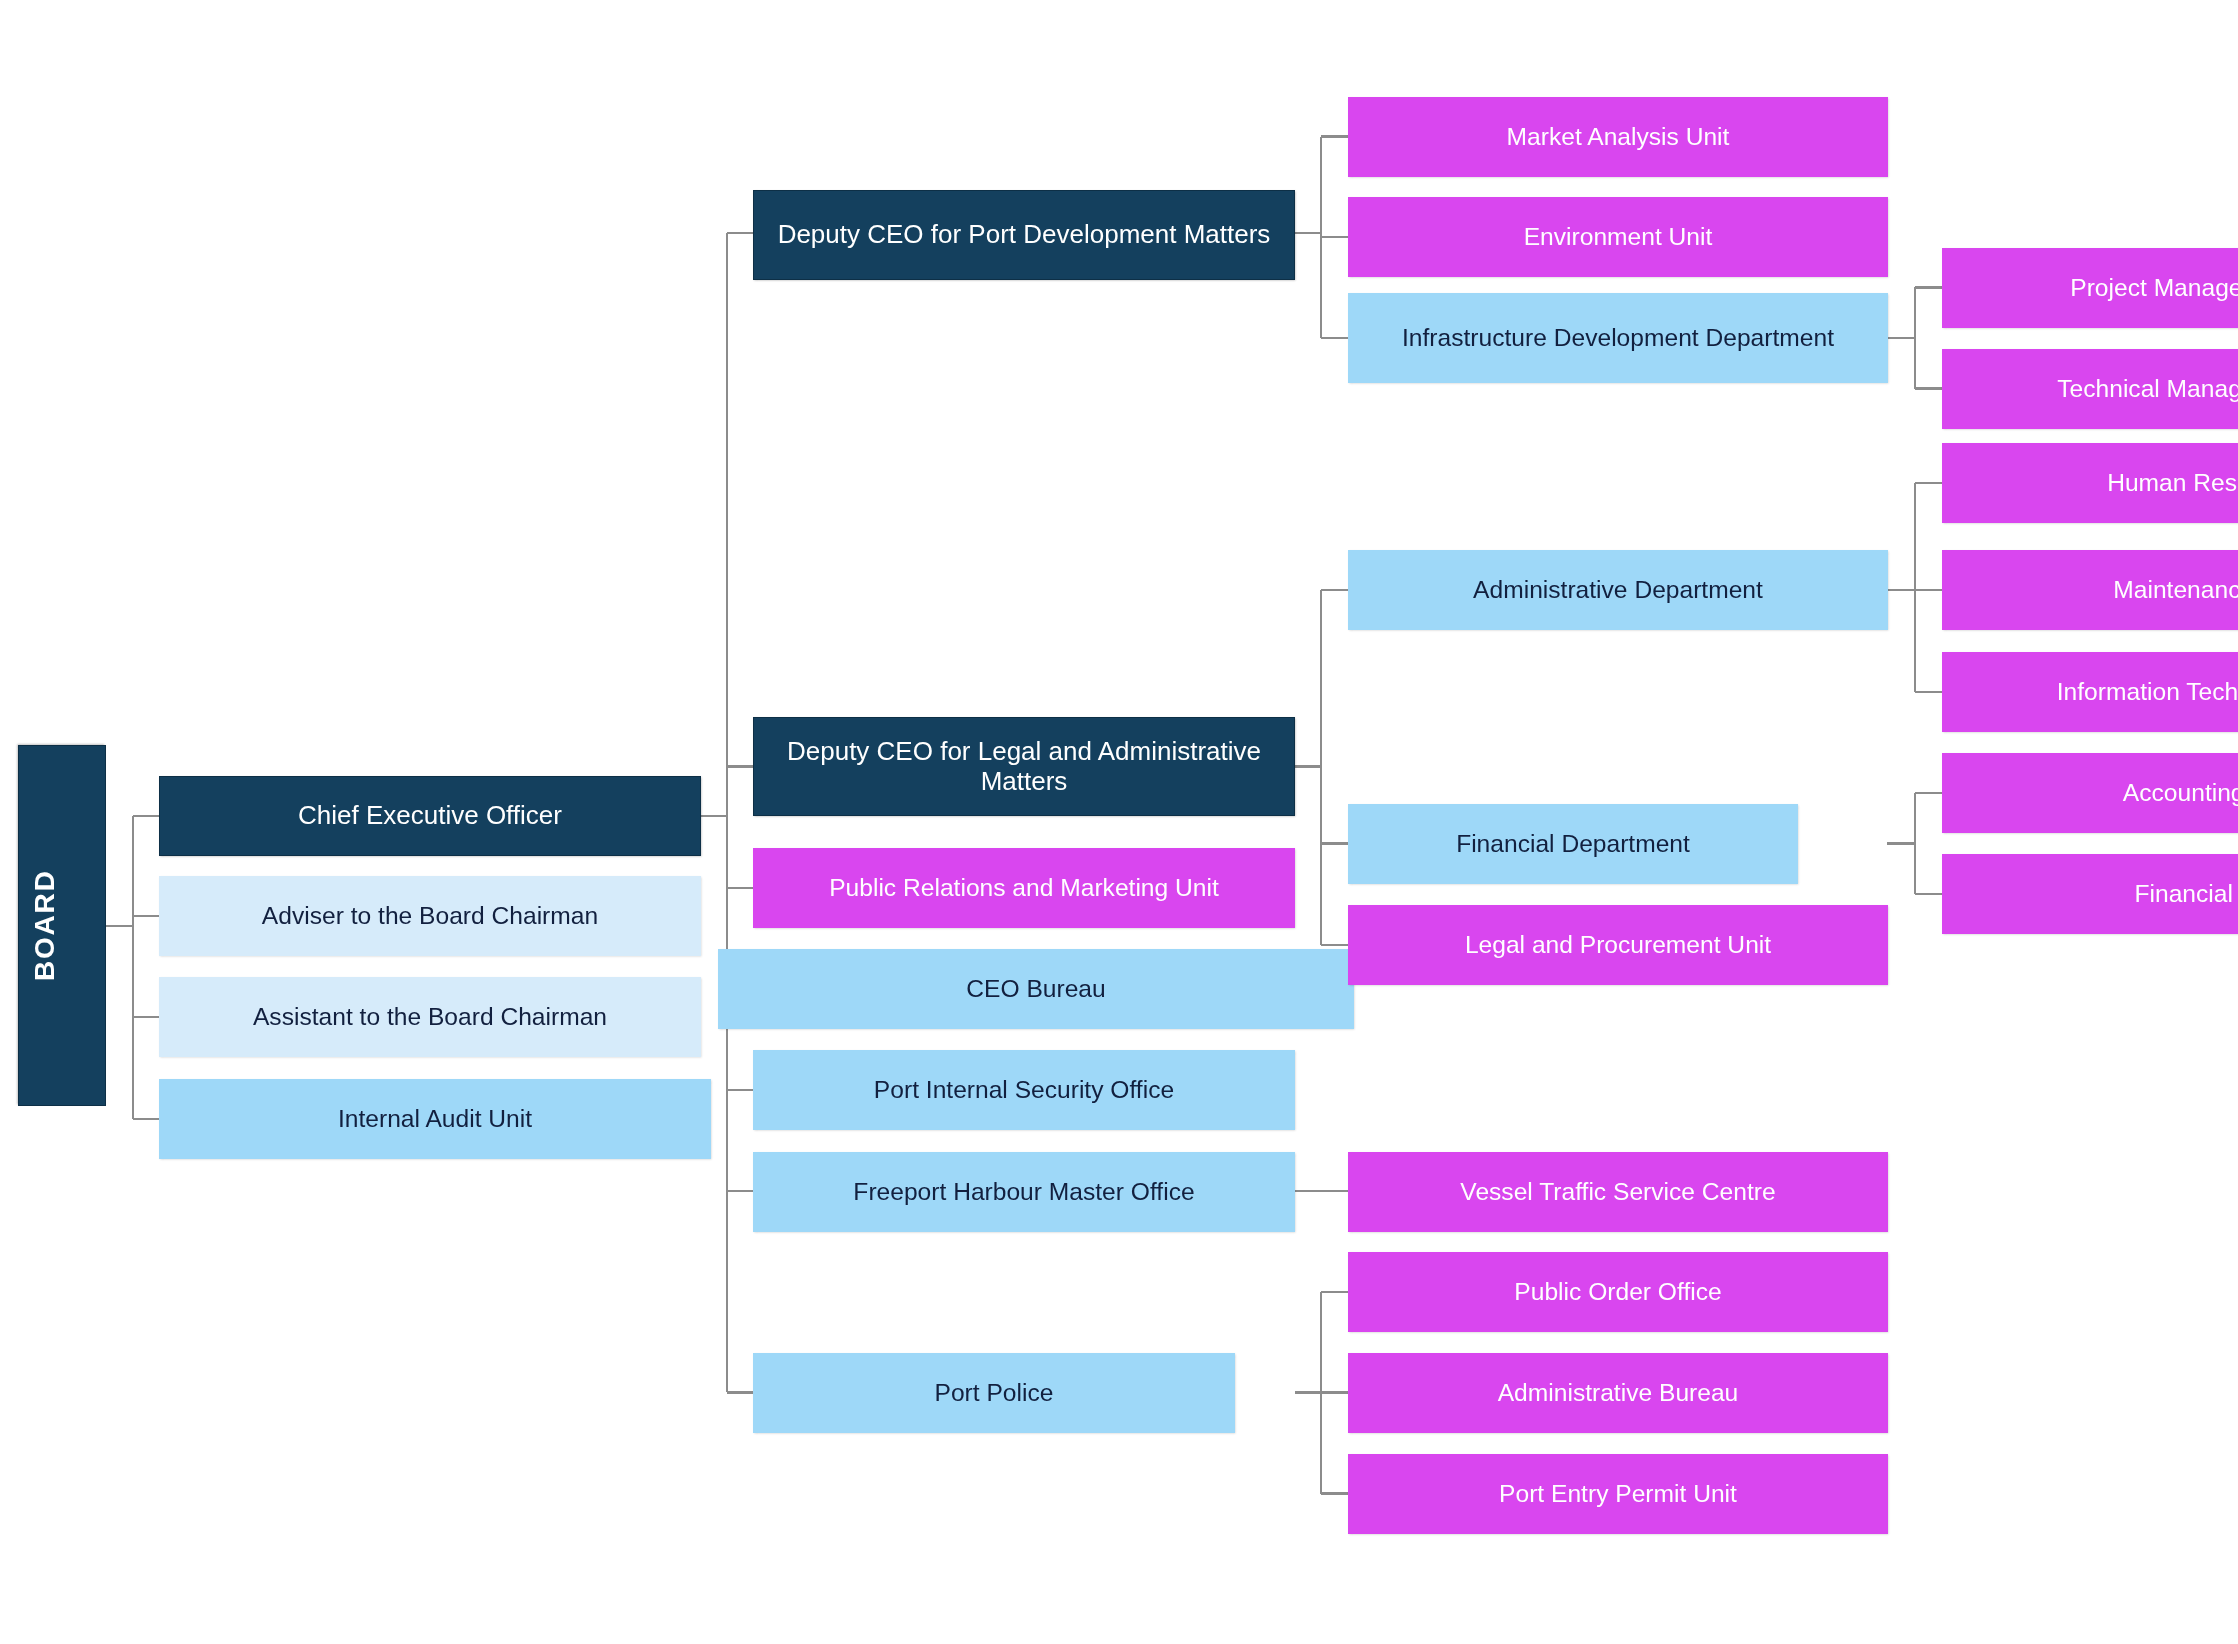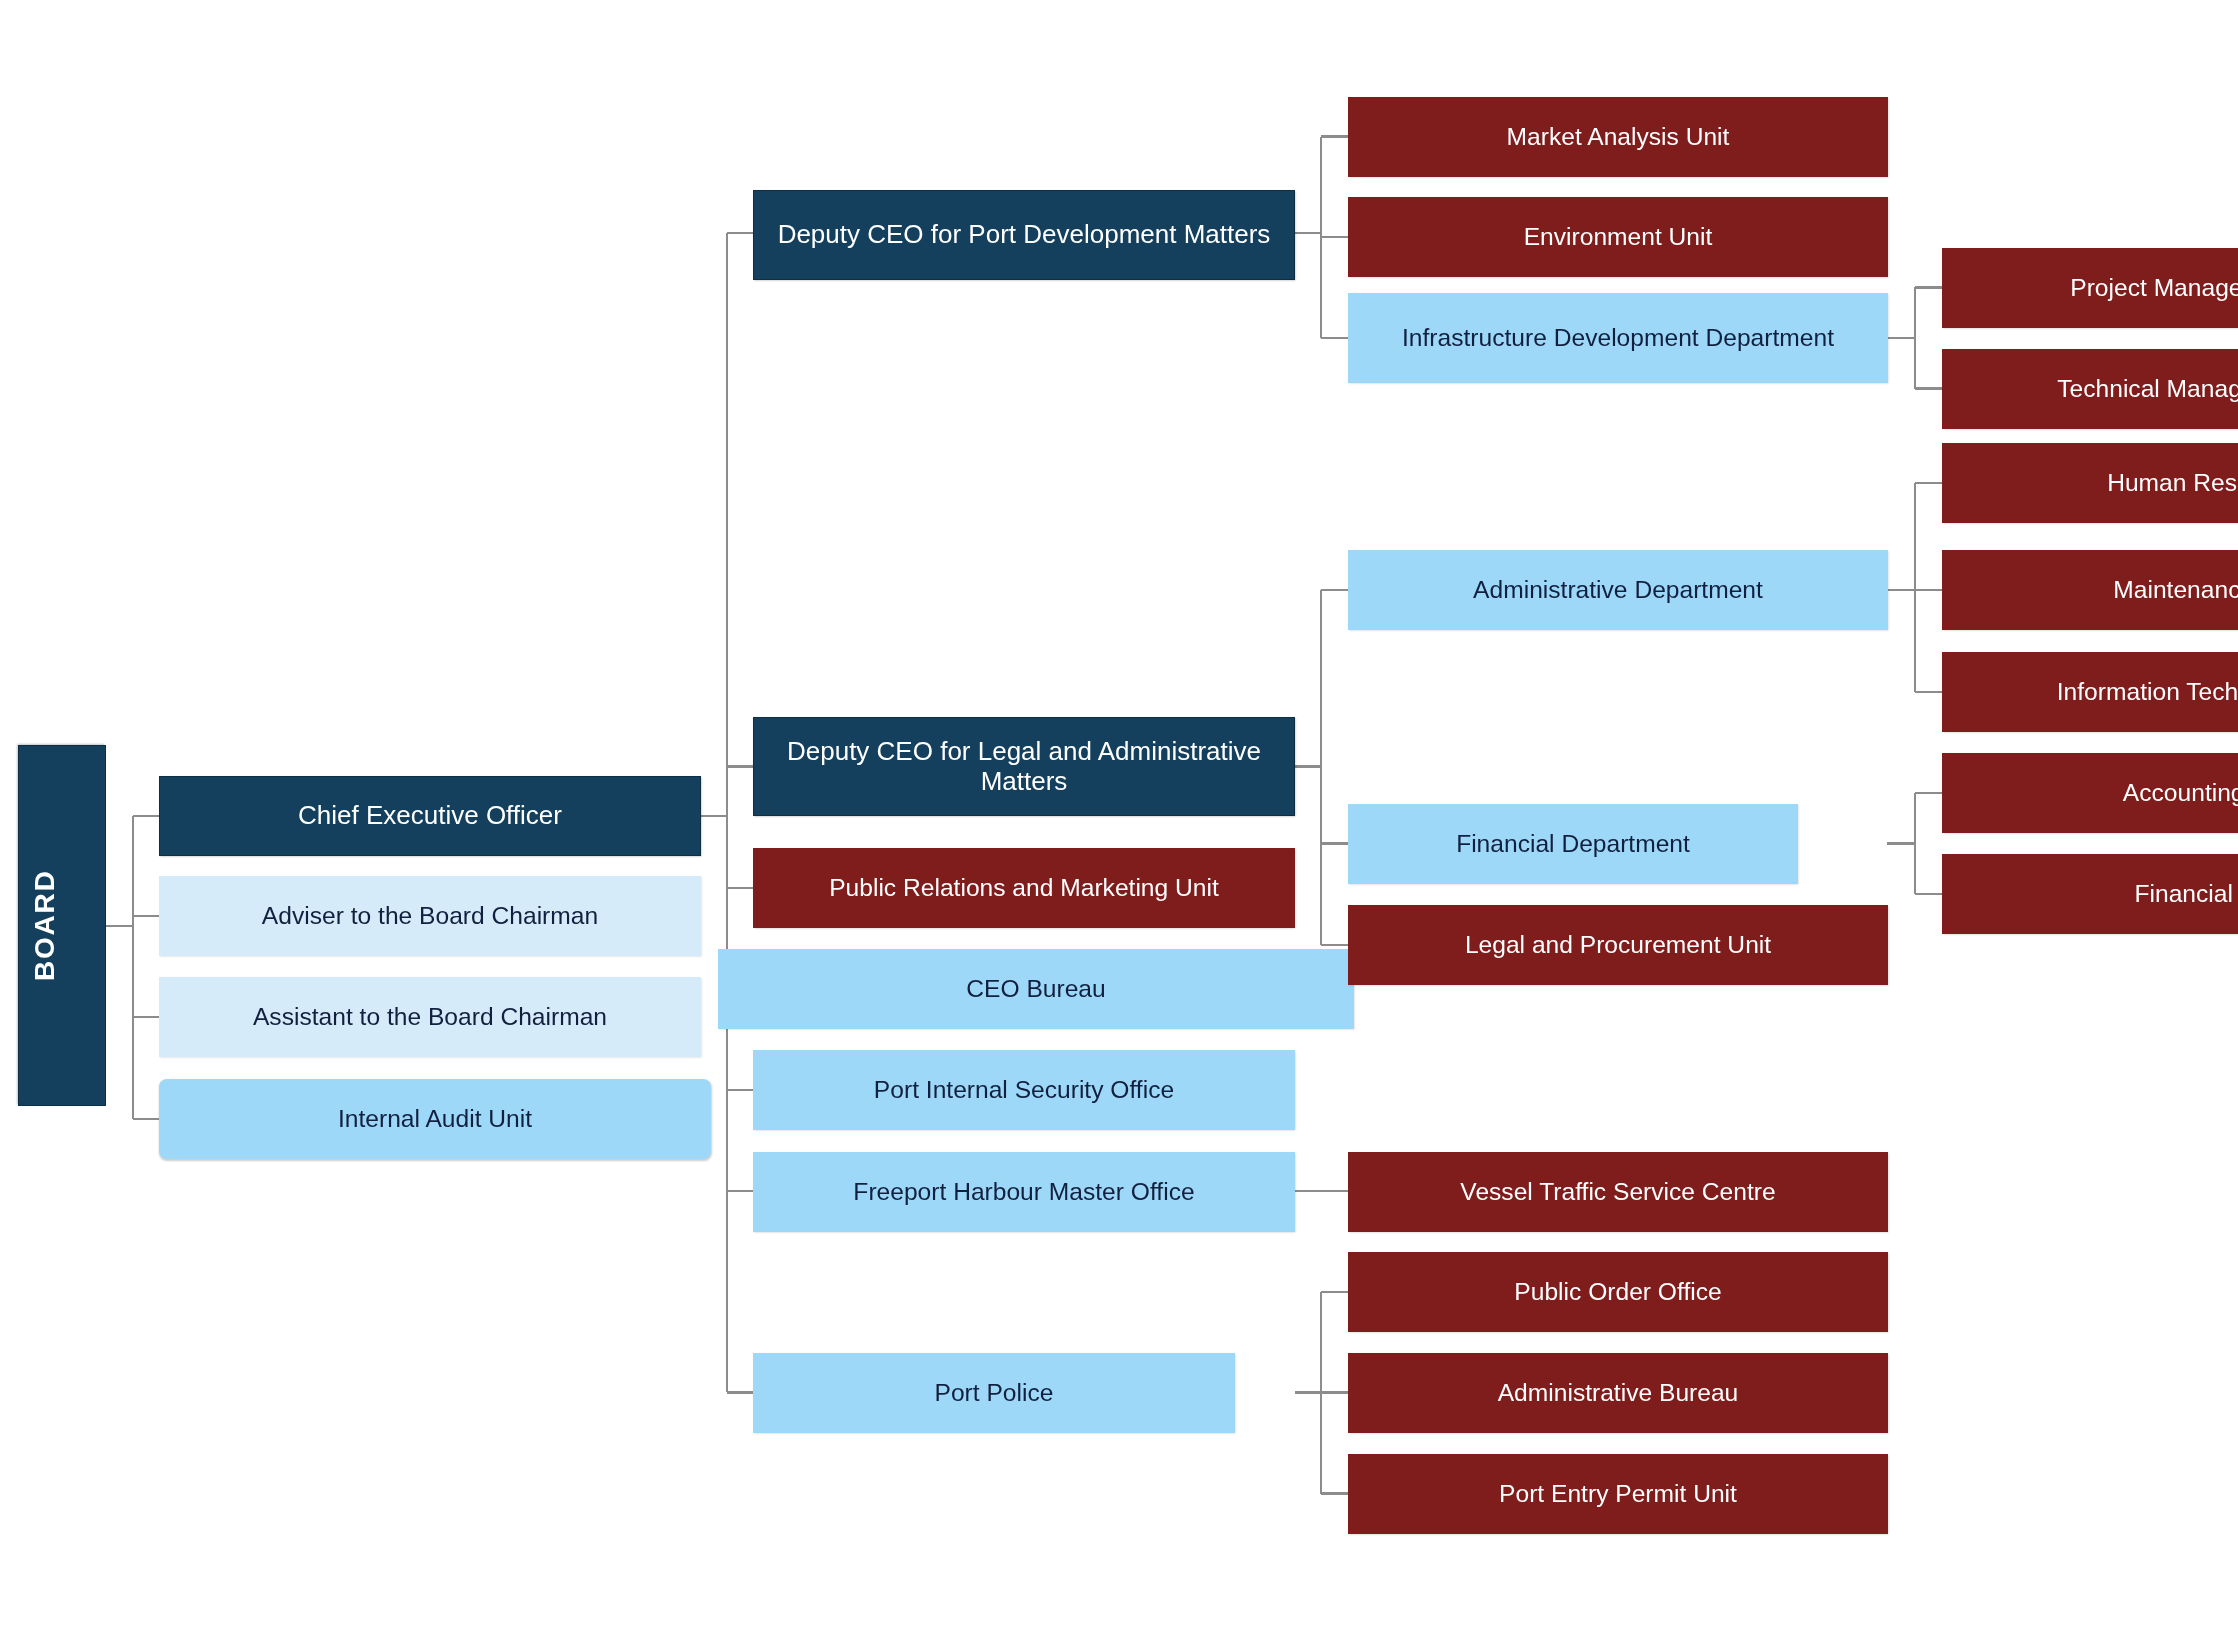--- a/index.html
+++ b/index.html
@@ -39,21 +39,21 @@
   }
 
   
   .fill-navy{
     background:#14405e;
     color:#ffffff;
     border:1.3px solid #0d2f46;
     box-shadow:0.9px 1.3px 2.2px rgba(0,0,0,.30);
   }
   .fill-teal{
-    background:#7f1d1d;
+    background:#d946ef;
     color:#ffffff;
     box-shadow:0.9px 1.3px 2.2px rgba(0,0,0,.22);
   }
   .fill-lightblue{
     background:#9ed8f8;
     color:#12203f;
     box-shadow:0.9px 1.3px 2.2px rgba(0,0,0,.20);
   }
   .fill-paleblue{
     background:#d6ebfa;
@@ -146,21 +146,21 @@
   </div>
 
   <div class="node fill-paleblue t-md" style="left:159px; top:876px; width:542px; height:80px;">
     <span class="lbl">Adviser to the Board Chairman</span>
   </div>
 
   <div class="node fill-paleblue t-md" style="left:159px; top:977px; width:542px; height:80px;">
     <span class="lbl">Assistant to the Board Chairman</span>
   </div>
 
-  <div class="node fill-lightblue t-md" style="left:159px; top:1079px; width:552px; height:80px;border-radius:8px;">
+  <div class="node fill-lightblue t-md" style="left:159px; top:1079px; width:552px; height:80px;">
     <span class="lbl">Internal  Audit Unit</span>
   </div>
 
   <div class="node fill-navy t-lg" style="left:753px; top:190px; width:542px; height:90px;">
     <span class="lbl">Deputy CEO for Port Development Matters</span>
   </div>
 
   <div class="node fill-navy t-lg" style="left:753px; top:717px; width:542px; height:99px;">
     <span class="lbl">Deputy CEO for Legal and Administrative Matters</span>
   </div>

